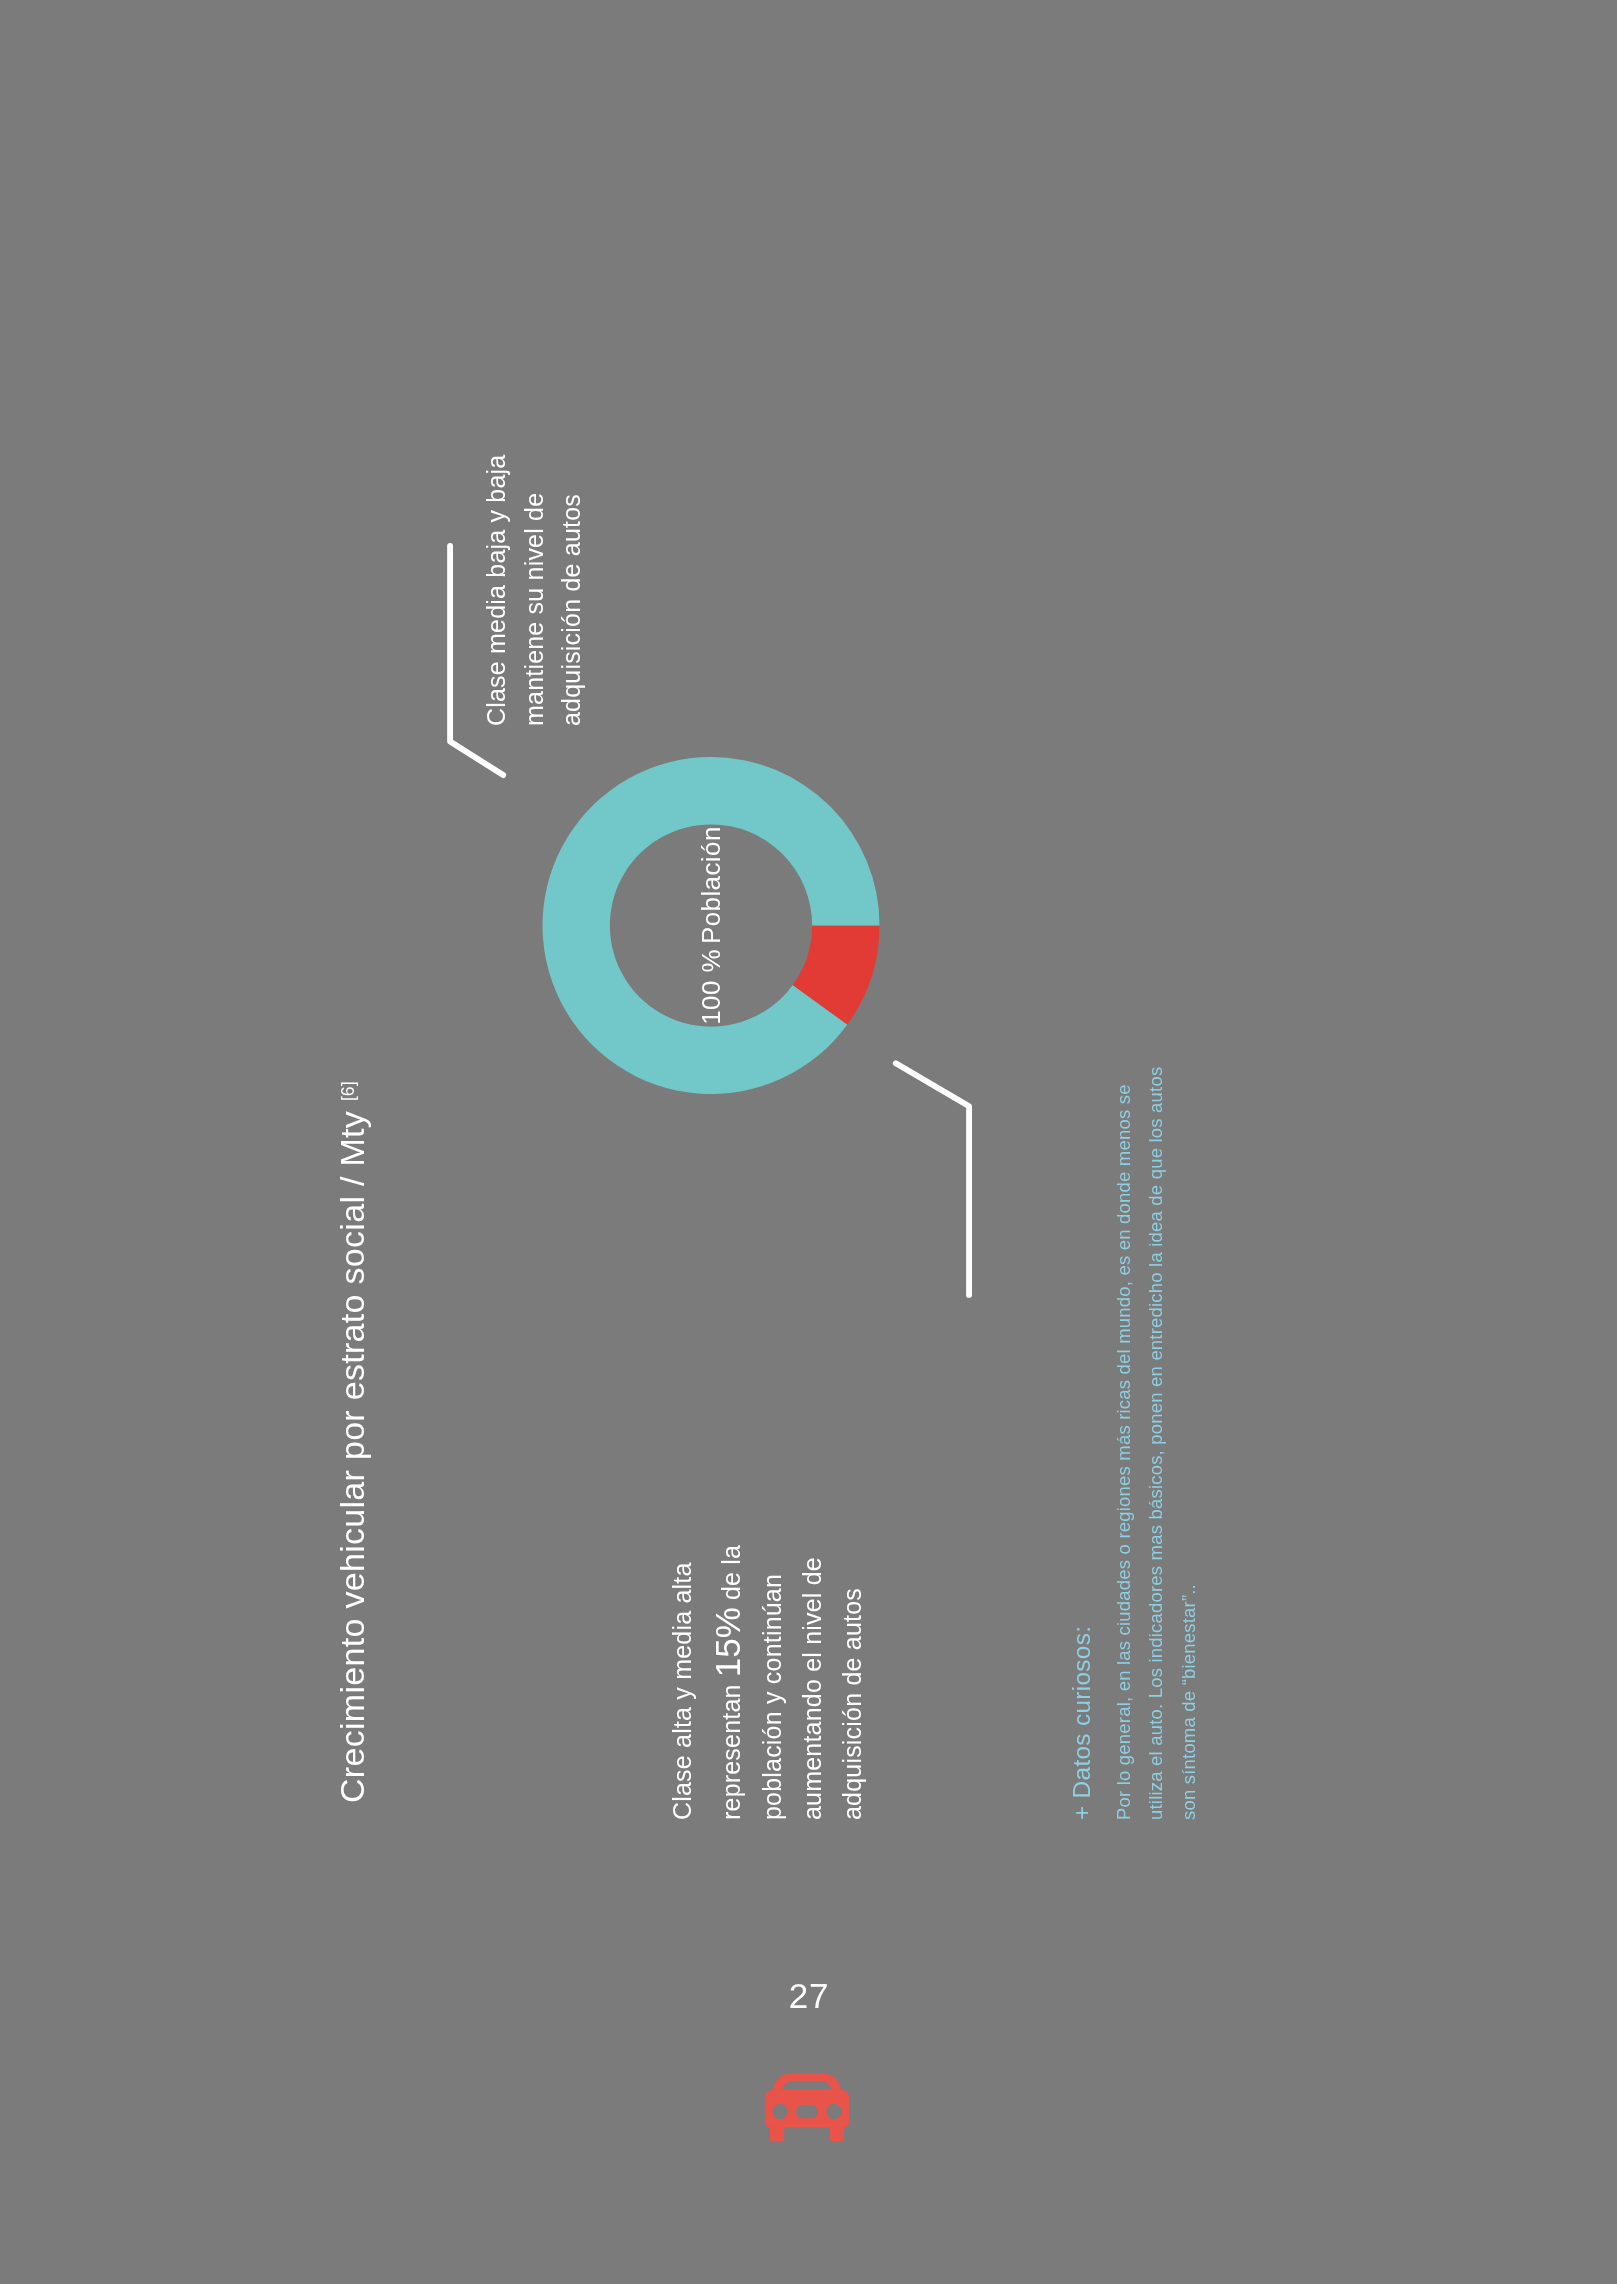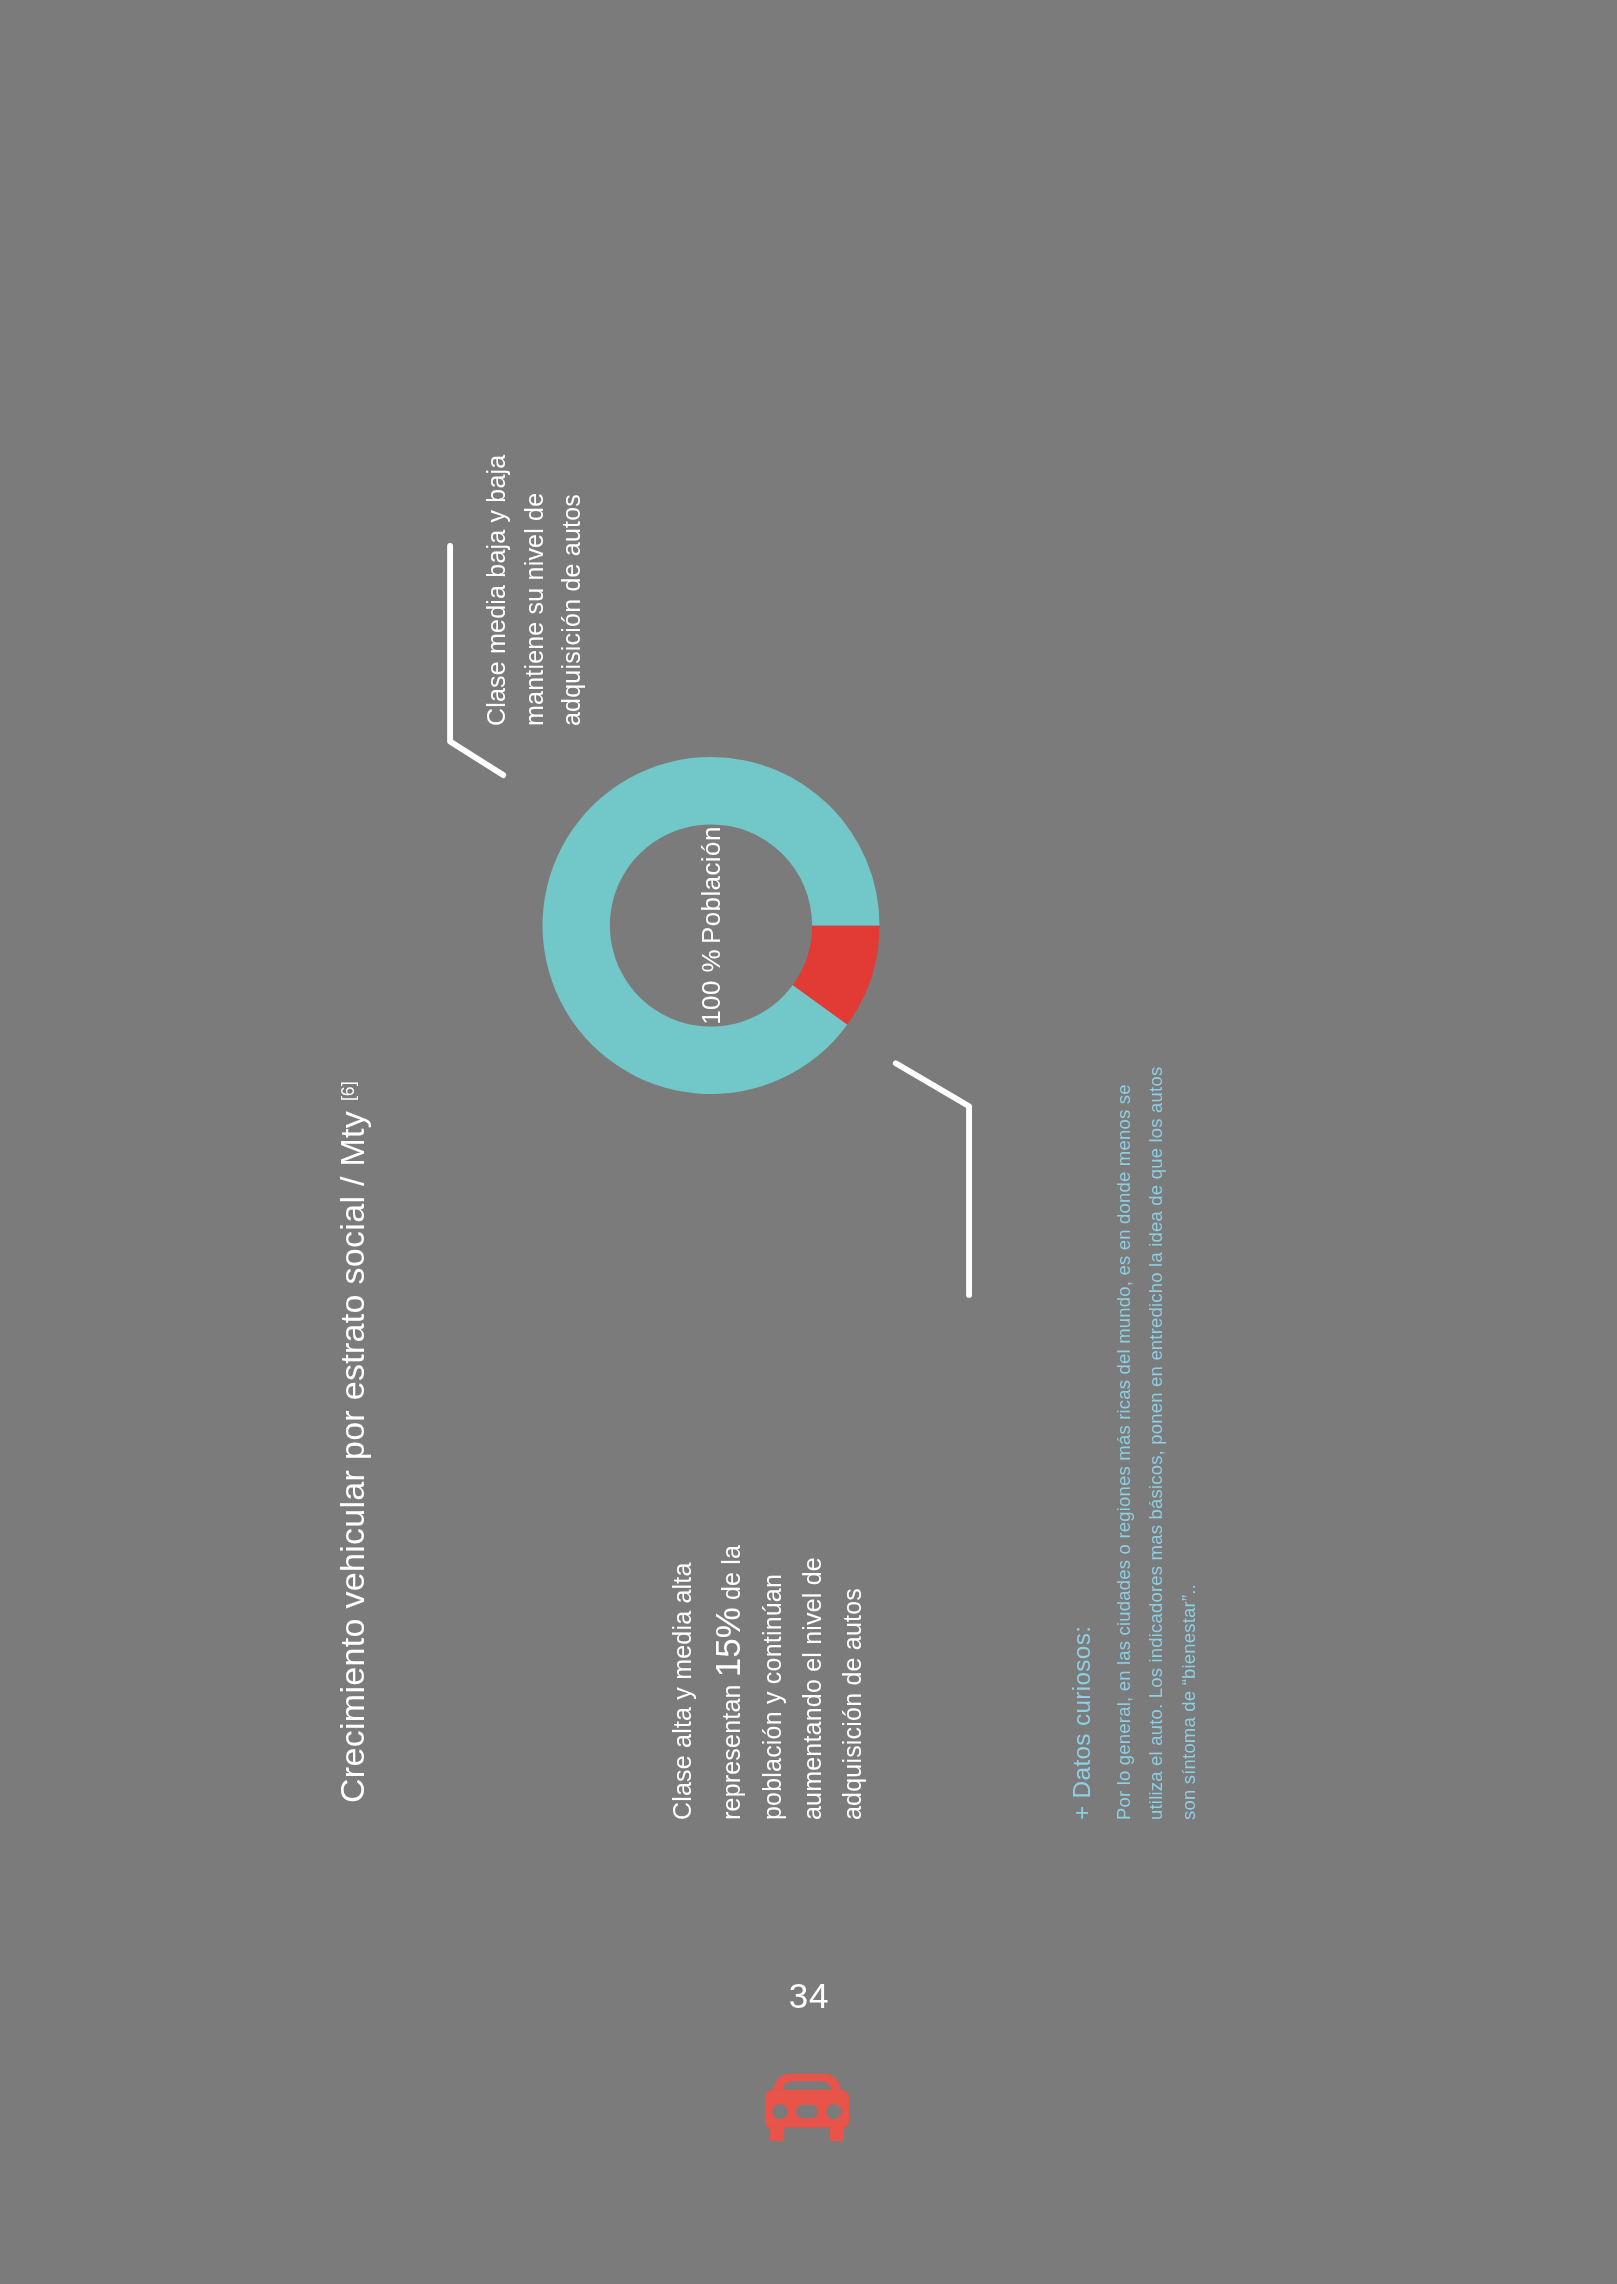--- a/index.html
+++ b/index.html
@@ -248,21 +248,21 @@
 
 <div id="datos">
   <div class="vline">
     <div id="datos-heading">+ Datos curiosos:</div>
     <div class="datos-line">Por lo general, en las ciudades o regiones más ricas del mundo, es en donde menos se</div>
     <div class="datos-line">utiliza el auto. Los indicadores mas básicos, ponen en entredicho la idea de que los autos</div>
     <div class="datos-line">son síntoma de “bienestar”..</div>
   </div>
 </div>
 
-<div id="page-number">34</div>
+<div id="page-number">27</div>
 
 <svg id="car-icon" viewBox="0 0 140 120">
   <g fill="#e8534a">
 
     <path d="M30 48 C30 36 38 28 48 27 L92 27 C102 28 110 36 110 48
              L110 54 L30 54 Z"></path>
 
     <path d="M41 48 C41 42 45 37 51 36 L89 36 C95 37 99 42 99 48
              L99 53 L41 53 Z" fill="#7b7b7b"></path>
 

